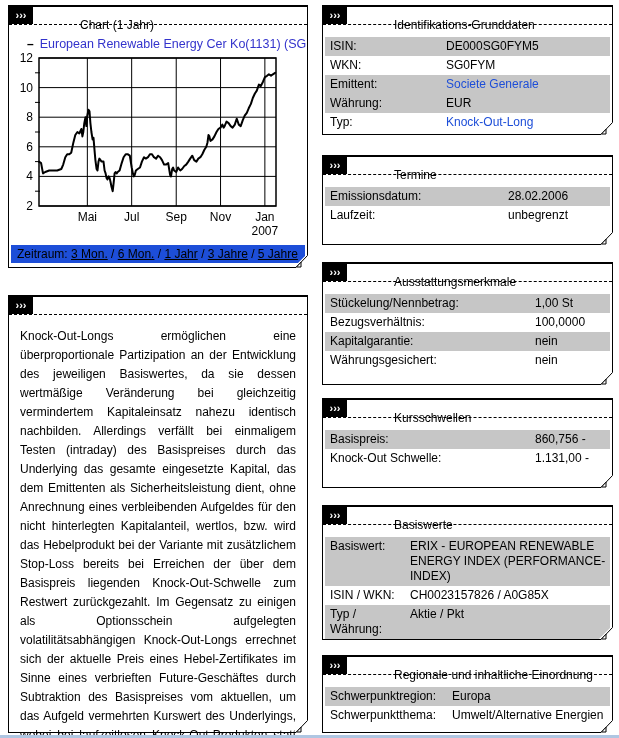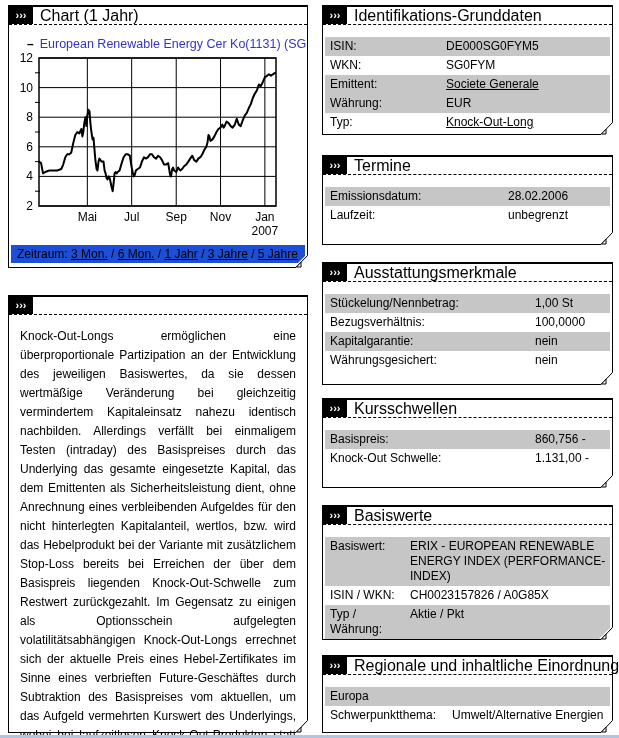--- a/index.html
+++ b/index.html
@@ -20,21 +20,21 @@
     display:flex;align-items:stretch;
     border-bottom:1px dashed #000;height:17px;
   }
   .chevron-box{
     background:#000;color:#fff;width:24px;flex:0 0 24px;
     font-weight:bold;font-size:11px;letter-spacing:0px;
     display:flex;align-items:center;justify-content:center;
     line-height:1;
   }
   .panel-title{
-    padding:0 0 0 7px;font-size:16px;white-space:nowrap;
+    padding:11px 0 0 7px;font-size:12px;white-space:nowrap;margin-left:40px;
   }
   .fold{
     position:absolute;right:-1px;bottom:-1px;width:15px;height:15px;
   }
 
   
   .chart-panel{height:263px;}
   .legend{margin:12px 0 2px 18px;white-space:nowrap;overflow:hidden;}
   .legend-dash{font-weight:bold;margin-right:6px;}
   .legend-label{color:#3333cc;font-size:12.5px;}
@@ -64,21 +64,21 @@
   .trow.gray{background:#c6c6c6;justify-content:flex-end;}
   .tlabel,.tvalue{padding:2px 0 2px 5px;line-height:15px;box-sizing:border-box;}
   .tlabel{flex:0 0 auto;}
   .tvalue{flex:1 1 auto;}
   .p-ident  .tlabel{width:116px;}
   .p-termine .tlabel{width:178px;}
   .p-ausstattung .tlabel{width:205px;}
   .p-kurs  .tlabel{width:205px;}
   .p-basis .tlabel{width:80px;}
   .p-region .tlabel{width:122px;}
-  .tvalue .link{color:#000000;text-decoration:underline;cursor:pointer;}
+  .tvalue .link{color:#1d4ed8;cursor:pointer;}
 
   .bottom-bar{
     position:absolute;left:0;bottom:0;width:619px;height:3px;background:#afc6e2;
   }
 
   svg text{font-family:"Liberation Sans","DejaVu Sans",sans-serif;}
 </style>
 </head>
 <body>
 
@@ -280,20 +280,21 @@
         <path d="M3.5 14 L8 9.2 L8 14 Z" fill="#ffffff" stroke="#000"></path>
       </svg>
     </section>
   <section class="panel data-panel p-region" data-panel="5">
       <div class="panel-header">
         <span class="chevron-box">›››</span>
         <span class="panel-title">Regionale und inhaltliche Einordnung</span>
       </div>
       <div class="ptable">
         <div class="trow gray">
+          <div class="tlabel">Schwerpunktregion:</div>
           <div class="tvalue">Europa</div>
         </div>
         <div class="trow">
           <div class="tlabel">Schwerpunktthema:</div>
           <div class="tvalue">Umwelt/Alternative Energien</div>
         </div>
       </div>
       <svg class="fold" viewBox="0 0 15 15">
         <path d="M15 0 L15 15 L0 15 Z" fill="#ffffff"></path>
         <path d="M14.5 0 L14.5 2.5 L3 14.5 L0 14.5" fill="none" stroke="#000"></path>

